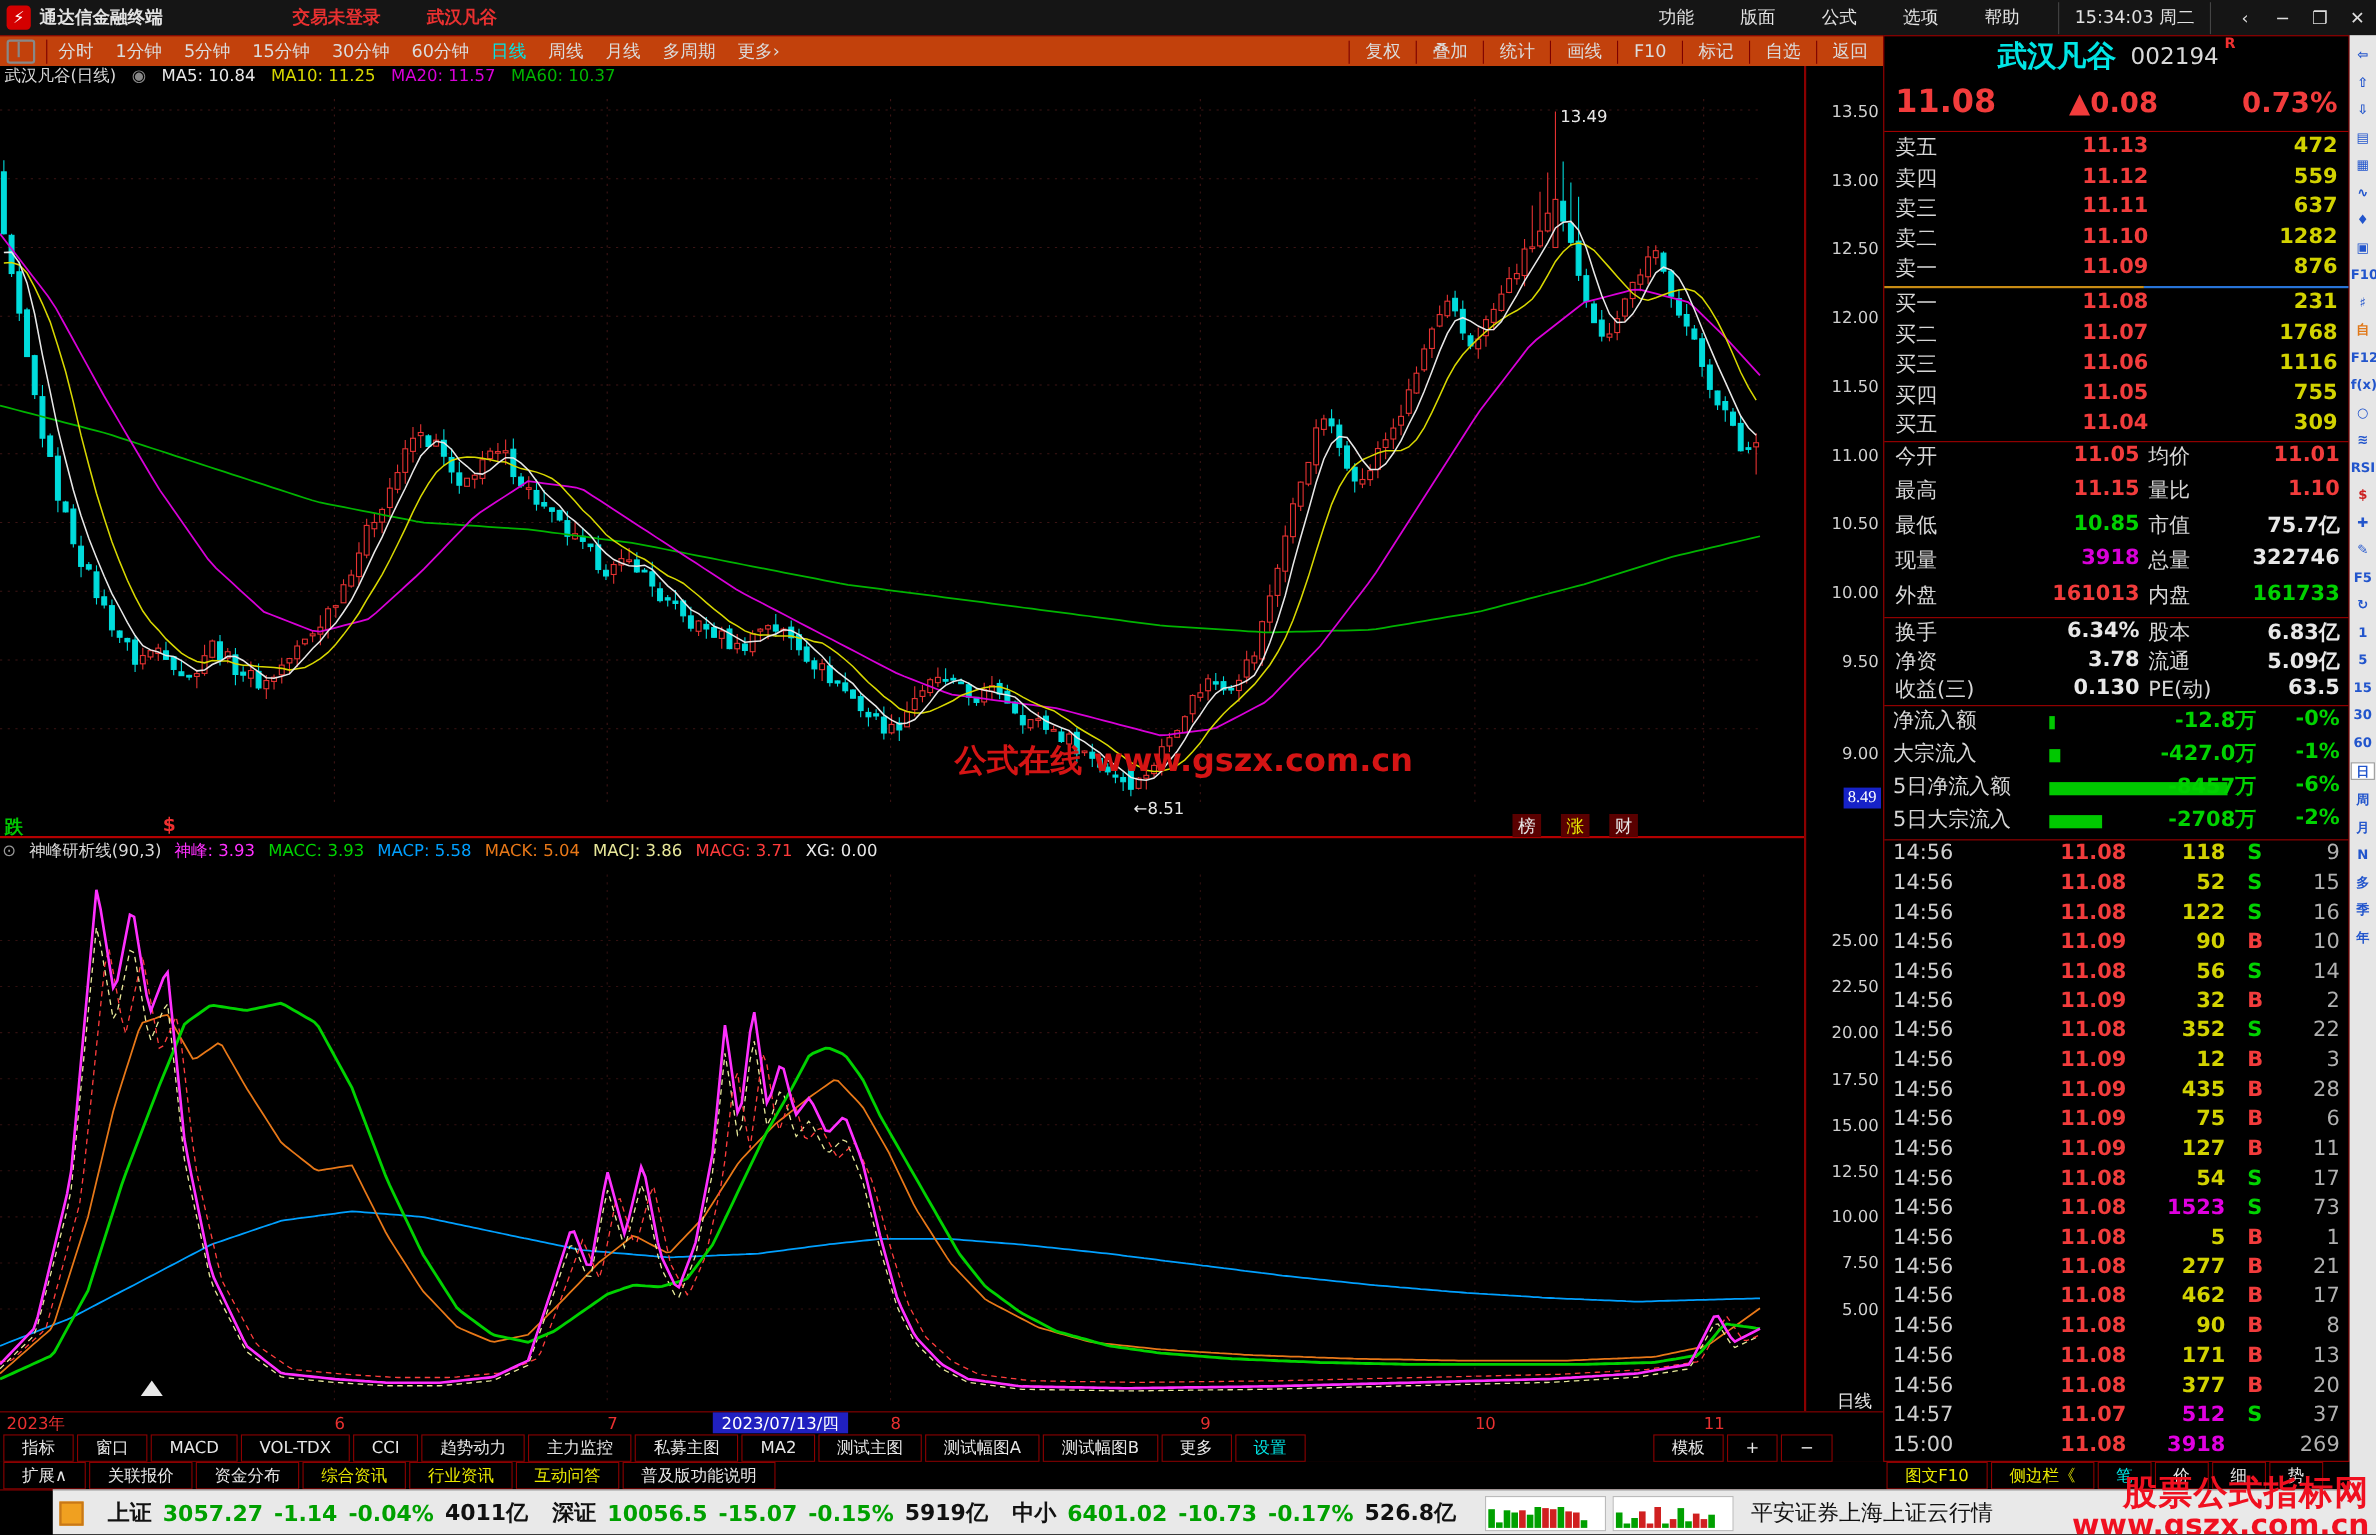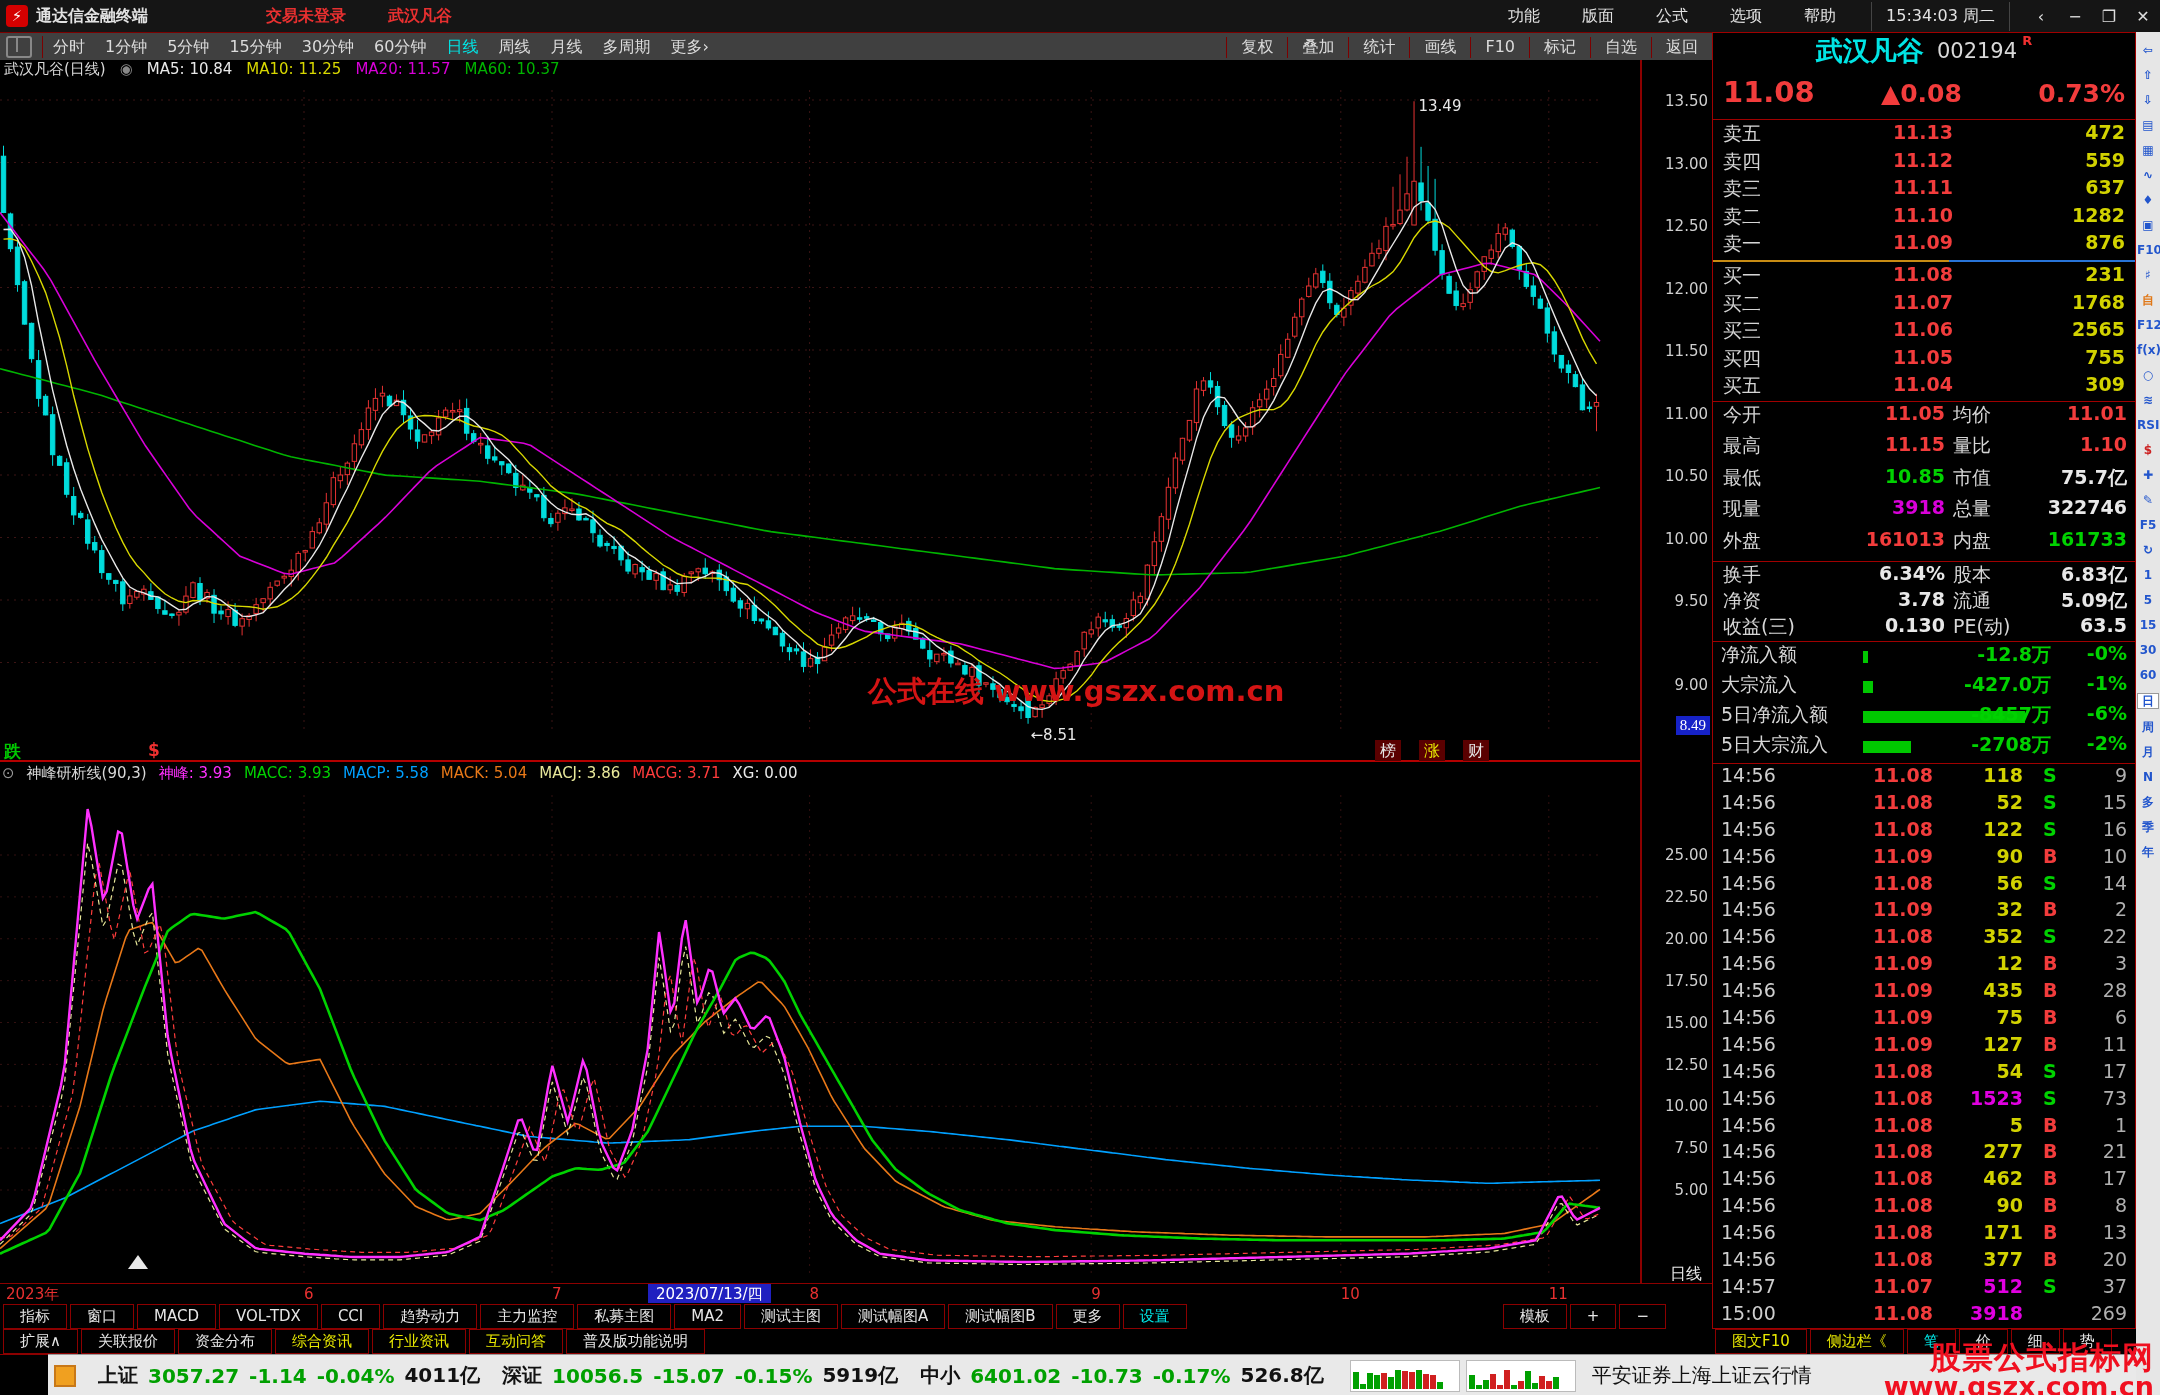--- a/index.html
+++ b/index.html
@@ -8,21 +8,21 @@
   
   #menubar{position:absolute;left:0;top:0;width:2160px;height:32px;background:#151515;
            display:flex;align-items:center;color:#e2e2e2;font-size:16px;border-bottom:1px solid #3a3a3a;}
   #logo{width:22px;height:22px;background:#d40000;border-radius:4px;margin:0 8px 0 6px;
         color:#fff;font-weight:bold;text-align:center;line-height:22px;font-size:15px;}
   .mitem{margin:0 21px;cursor:default;white-space:nowrap;}
   .mred{color:#e83030;font-weight:bold;}
   #clock{color:#e2e2e2;margin:0 14px;border-left:1px solid #444;border-right:1px solid #444;padding:4px 14px;}
   .winbtn{width:34px;text-align:center;color:#ddd;font-size:16px;}
   
-  #toolbar{position:absolute;left:0;top:32px;width:1712px;height:28px;background:#404040;
+  #toolbar{position:absolute;left:0;top:32px;width:1712px;height:28px;background:#c2410c;
            border-bottom:2px solid #a00000;border-top:1px solid #7c0000;display:flex;align-items:center;
            color:#dcdcdc;font-size:16px;text-align:center;}
   #splitIcon{width:22px;height:18px;border:2px solid #888;border-radius:3px;margin:0 10px 0 6px;position:relative;}
   #splitIcon::after{content:"";position:absolute;left:8px;top:0;width:2px;height:14px;background:#888;}
   .sepv{width:1px;height:22px;background:#7c0000;}
   .period{padding:0 10px;white-space:nowrap;}
   .period.active{color:#00e5e5;}
   .tool{padding:0 14px;border-left:1px solid #7c0000;white-space:nowrap;}
   
   #chartMain{position:absolute;left:0;top:60px;width:1640px;height:1223px;background:#000;}
@@ -886,21 +886,21 @@
           <span class="qvol">231</span>
         </div>
         <div class="qrow">
           <span class="qlab">买二</span>
           <span class="qpx">11.07</span>
           <span class="qvol">1768</span>
         </div>
         <div class="qrow">
           <span class="qlab">买三</span>
           <span class="qpx">11.06</span>
-          <span class="qvol">2565</span>
+          <span class="qvol">1116</span>
         </div>
         <div class="qrow">
           <span class="qlab">买四</span>
           <span class="qpx">11.05</span>
           <span class="qvol">755</span>
         </div>
         <div class="qrow">
           <span class="qlab">买五</span>
           <span class="qpx">11.04</span>
           <span class="qvol">309</span>

